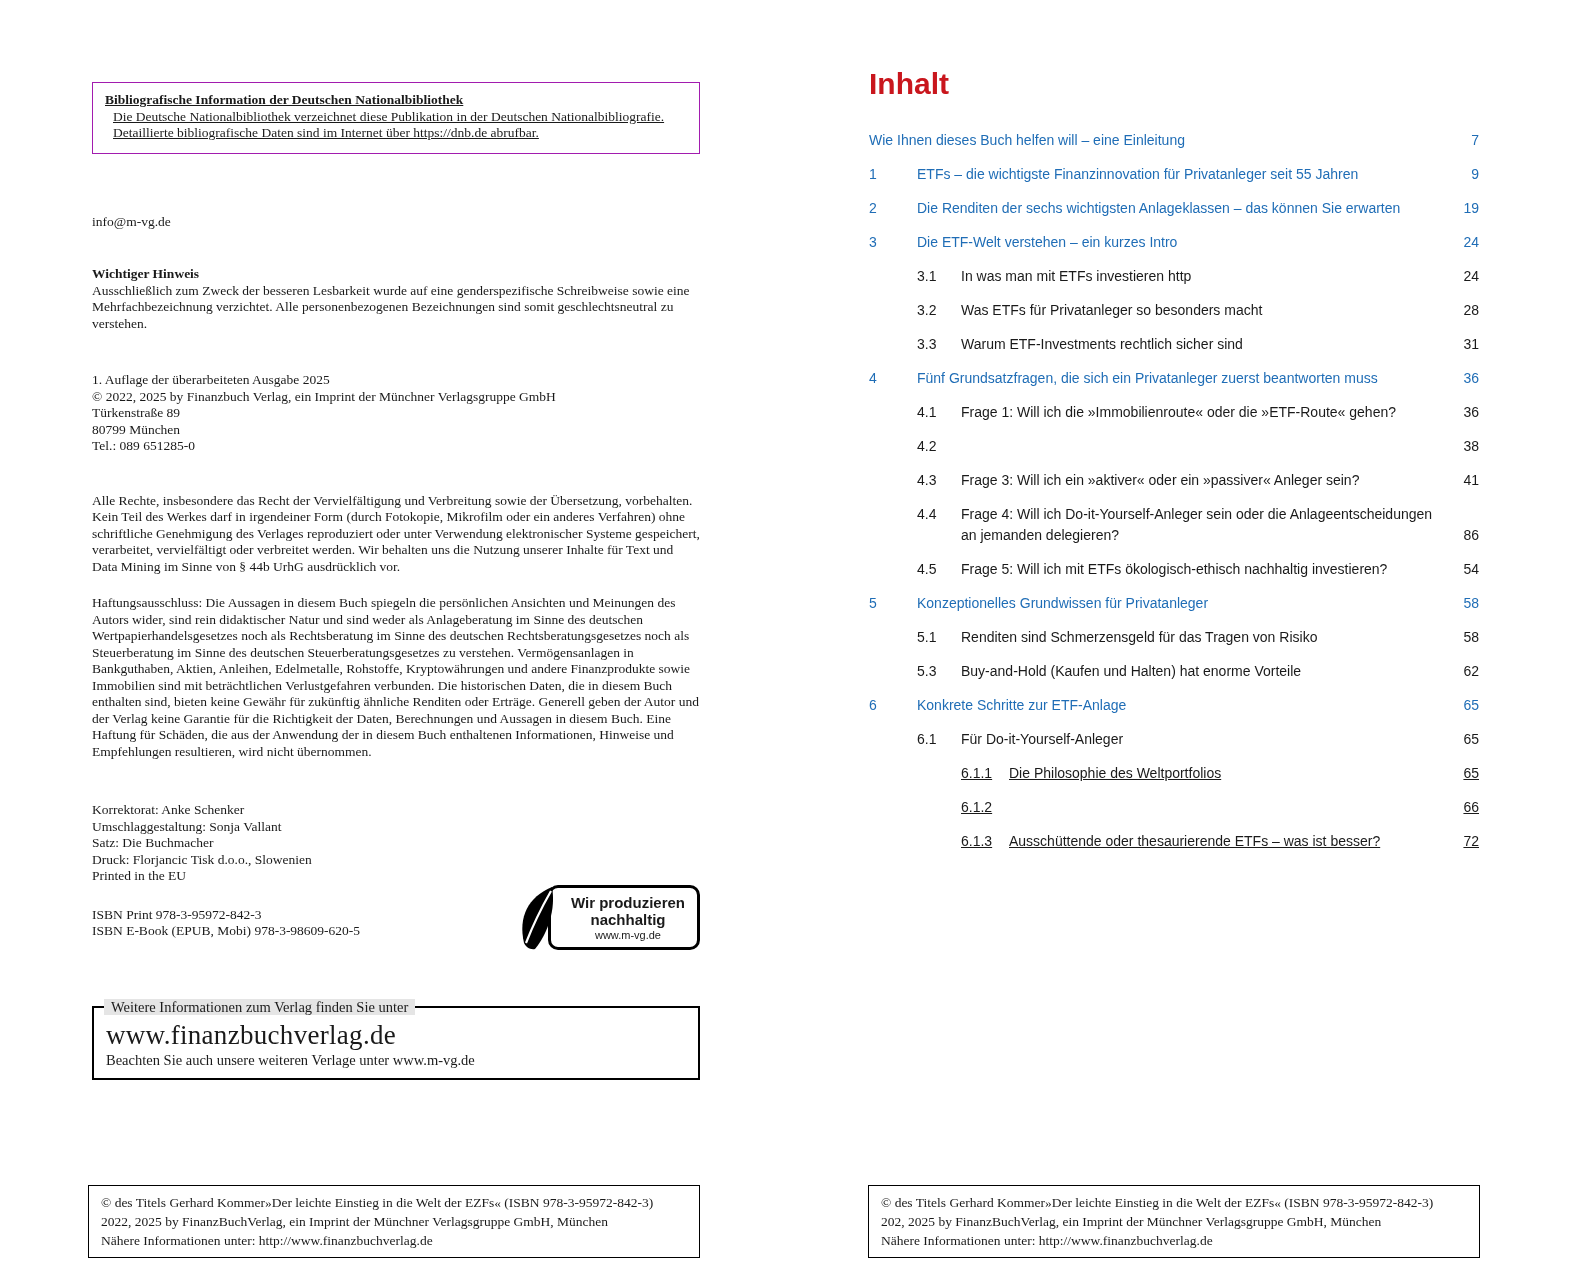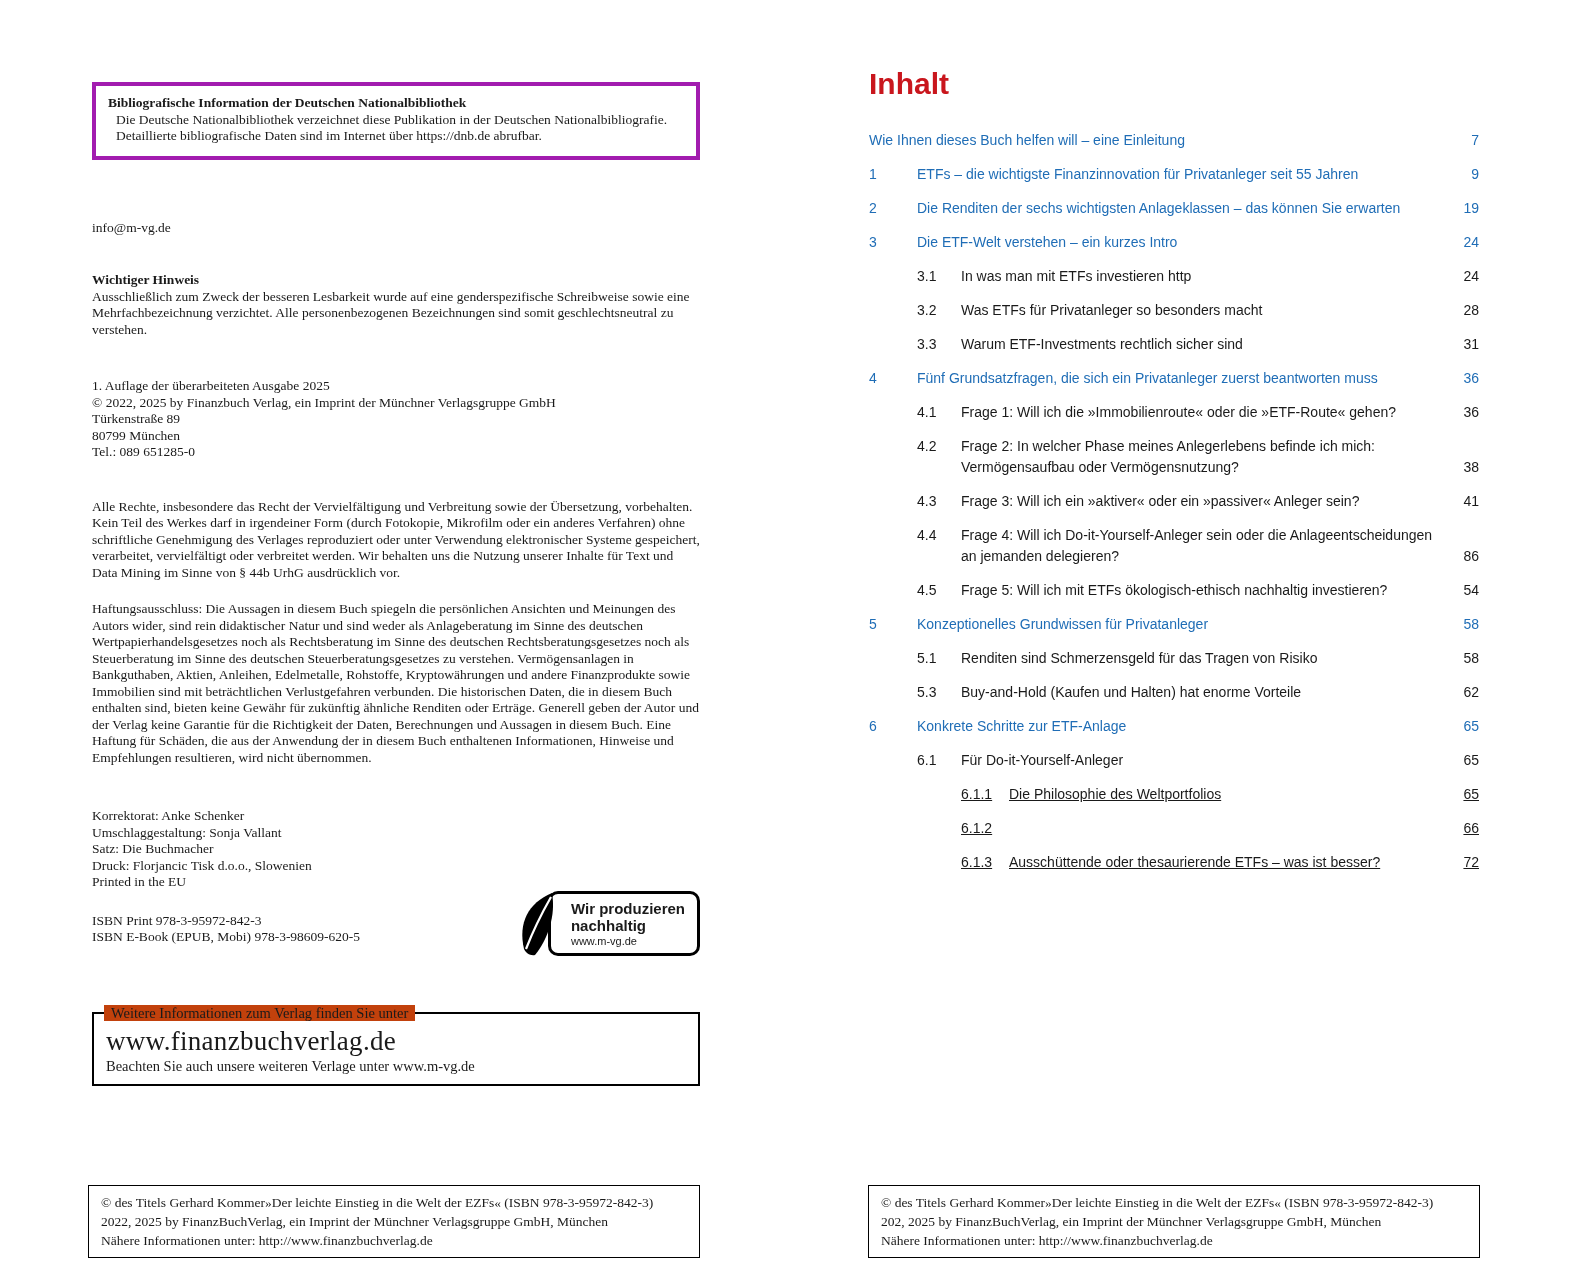--- a/index.html
+++ b/index.html
@@ -15,46 +15,46 @@
     margin:0 auto;overflow:hidden;
   }
   .page{width:797px;height:1270px;position:relative;}
   .page-left{padding:82px 97px 0 92px;}
   .page-right{padding:66px 115px 0 72px;}
 
   
   .page-left{font-size:13.5px;line-height:16.5px;}
   p{margin:0;}
   .bold{font-weight:bold;}
-  .biblio-box{border:4px solid #a21caf;padding:9px 14px 11px 12px;}
+  .biblio-box{border:1px solid #a21caf;padding:9px 14px 11px 12px;text-decoration:underline;}
   .biblio-box .biblio-body{padding-left:8px;}
   .sec-contact{margin-top:60px;}
   .sec-notice{margin-top:36px;}
   .sec-edition{margin-top:40px;}
   .sec-rights{margin-top:38px;max-width:608px;}
   .sec-disclaimer{margin-top:20px;max-width:608px;}
   .sec-credits{margin-top:42px;}
   .sec-isbn{margin-top:22px;position:relative;}
 
   .eco-badge{position:absolute;right:0;top:-22px;display:flex;align-items:center;}
   .leaf{width:44px;height:66px;margin-right:-12px;position:relative;z-index:2;}
   .badge-box{
     border:3px solid #000;border-radius:10px;background:#fff;
-    padding:6px 12px 5px 20px;text-align:left;position:relative;z-index:1;
+    padding:6px 12px 5px 20px;text-align:center;position:relative;z-index:1;
     font-family:"Liberation Sans",sans-serif;
   }
   .badge-line{font-weight:bold;font-size:15px;line-height:17px;}
   .badge-url{font-size:11px;line-height:13px;margin-top:1px;}
 
   .website-box{
     margin-top:66px;border:2px solid #000;position:relative;
     padding:12px 16px 10px 12px;
   }
   .website-legend{
-    position:absolute;top:-9px;left:10px;background:#c2410c;padding:0 7px;
+    position:absolute;top:-9px;left:10px;background:#e5e5e5;padding:0 7px;
     font-size:14.5px;line-height:16px;
   }
   .website-url{font-size:27px;line-height:30px;letter-spacing:0.3px;}
   .website-note{font-size:14.5px;margin-top:2px;}
 
   .page-footer{
     position:absolute;bottom:12px;border:1px solid #000;
     padding:7px 12px;font-size:13.5px;line-height:19px;background:#fff;
   }
   .footer-left{left:88px;right:97px;}
@@ -205,21 +205,20 @@
   </div>
 
   <div class="toc-row lvl1">
     <span class="toc-num">4.1</span>
     <span class="toc-label">Frage 1: Will ich die »Immobilienroute« oder die »ETF-Route« gehen?</span>
     <span class="toc-page">36</span>
   </div>
 
   <div class="toc-row lvl1">
     <span class="toc-num">4.2</span>
-    <span class="toc-label">Frage 2: In welcher Phase meines Anlegerlebens befinde ich mich: Vermögensaufbau oder Vermögensnutzung?</span>
     <span class="toc-page">38</span>
   </div>
 
   <div class="toc-row lvl1">
     <span class="toc-num">4.3</span>
     <span class="toc-label">Frage 3: Will ich ein »aktiver« oder ein »passiver« Anleger sein?</span>
     <span class="toc-page">41</span>
   </div>
 
   <div class="toc-row lvl1">

